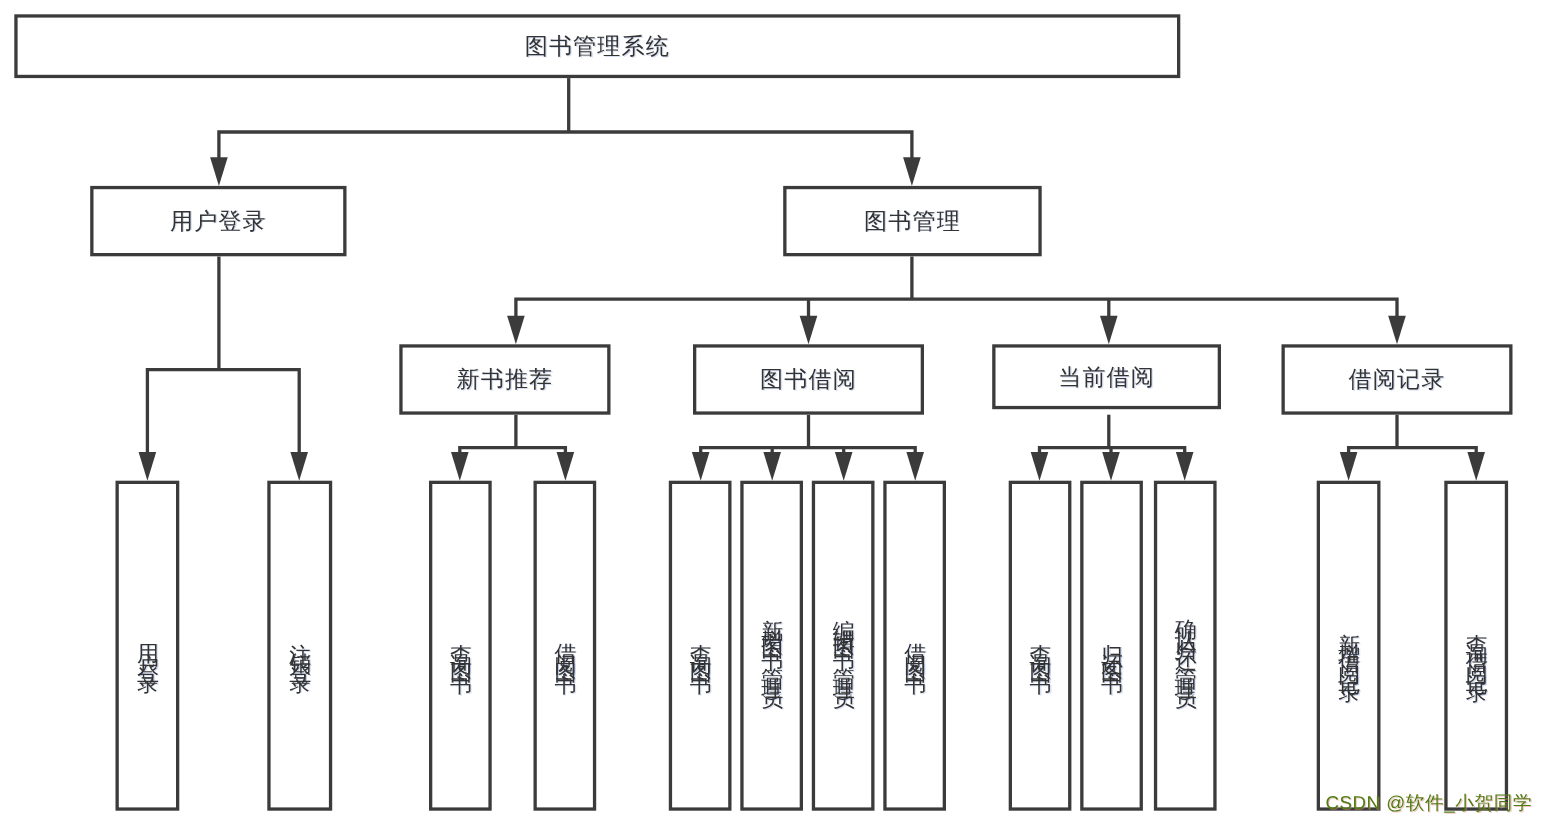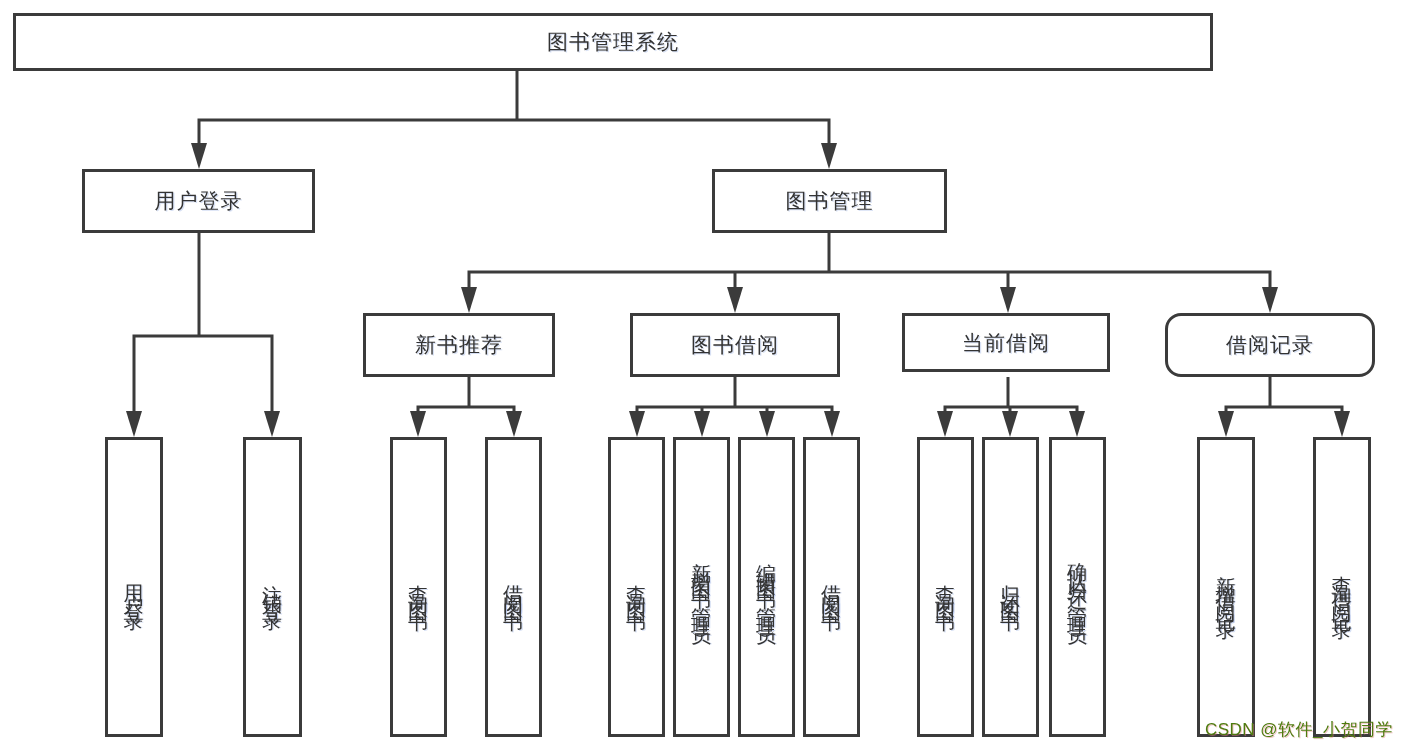--- a/index.html
+++ b/index.html
@@ -13,27 +13,27 @@
     border:3px solid #3b3b3b;background:#ffffff;
     display:flex;align-items:center;justify-content:center;
     color:#333333;font-size:21px;letter-spacing:1px;
     text-shadow:1.2px 0.6px 0 rgba(110,145,215,0.28);
   }
   .leaf{
     writing-mode:vertical-rl;
     font-size:20px;letter-spacing:9px;line-height:52px;
   }
   
-  .b-root   {left:13px;  top:13px;  width:1200px; height:58px;}
+  .b-root   {left:13px;  top:13px;  width:1060px; height:58px;}
   .b-login  {left:82px;  top:169px; width:233px;  height:64px;}
   .b-mgmt   {left:712px; top:169px; width:235px;  height:64px;}
   .b-rec    {left:363px; top:313px; width:192px;  height:64px;}
   .b-borrow {left:630px; top:313px; width:210px;  height:64px;font-family:Liberation Serif, serif;}
   .b-current{left:902px; top:313px; width:208px;  height:59px;}
-  .b-record {left:1165px;top:313px; width:210px;  height:64px;border-radius:16px;}
+  .b-record {left:1165px;top:313px; width:210px;  height:64px;}
   .b-u1{left:105px; top:437px;width:58px;height:300px;}
   .b-u2{left:243px; top:437px;width:59px;height:300px;}
   .b-n1{left:390px; top:437px;width:57px;height:300px;}
   .b-n2{left:485px; top:437px;width:57px;height:300px;}
   .b-b1{left:608px; top:437px;width:57px;height:300px;}
   .b-b2{left:673px; top:437px;width:57px;height:300px;}
   .b-b3{left:738px; top:437px;width:57px;height:300px;}
   .b-b4{left:803px; top:437px;width:57px;height:300px;}
   .b-c1{left:917px; top:437px;width:57px;height:300px;}
   .b-c2{left:982px; top:437px;width:57px;height:300px;}

